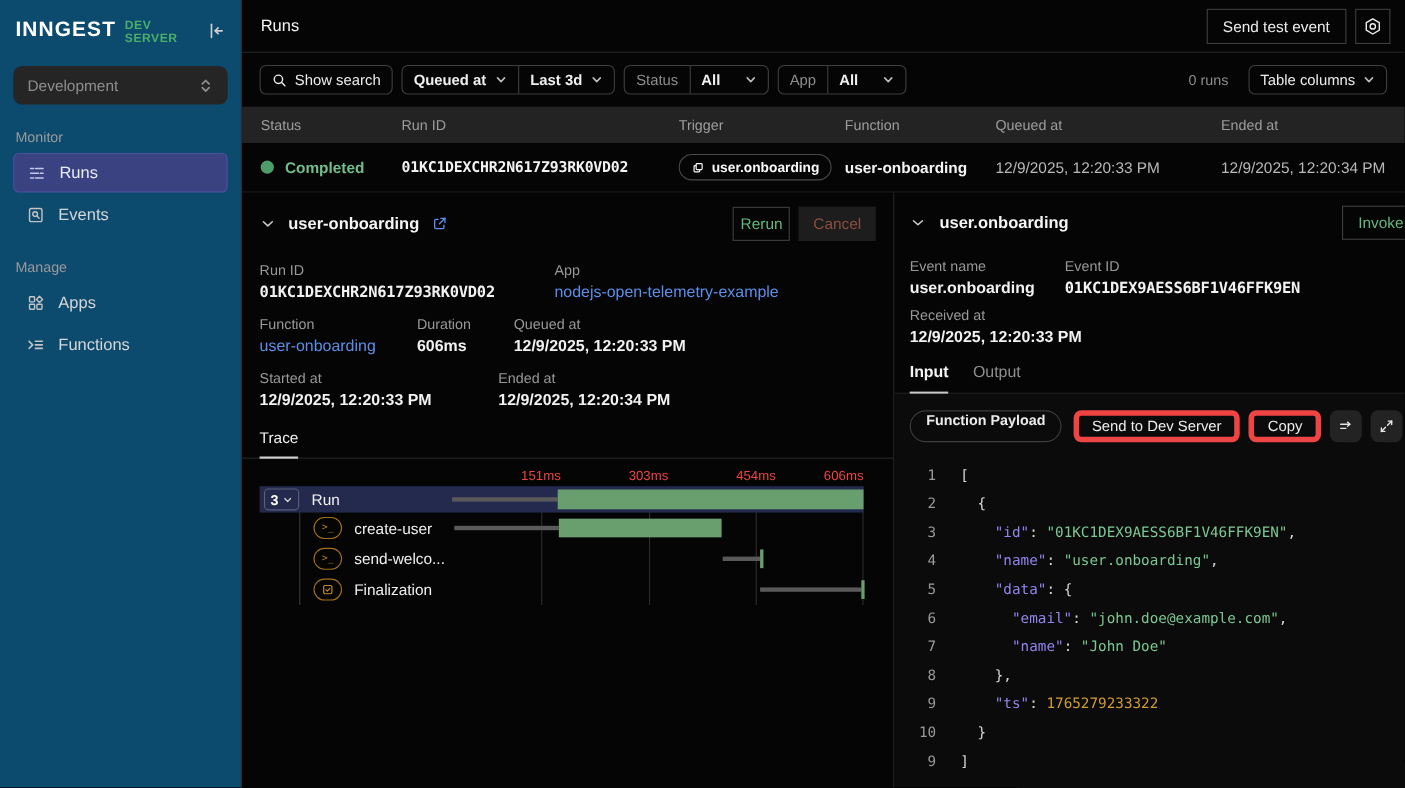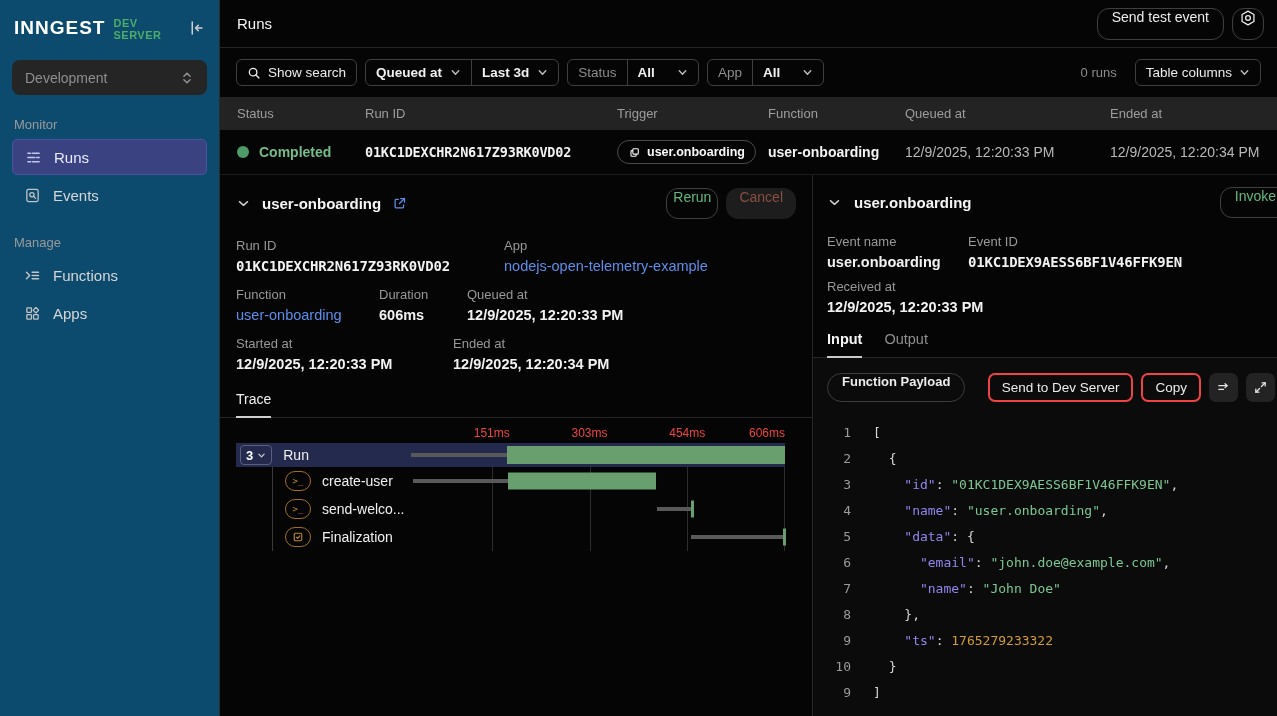--- a/index.html
+++ b/index.html
@@ -24,21 +24,21 @@
   .nav-item { margin:2px 12px; height:36px; border-radius:5px; display:flex; align-items:center; gap:12px; padding:0 12px; font-size:15px; color:#d6d6d6; cursor:pointer; }
   .nav-item.active { background:#3b4281; border:1px solid #4a52a0; color:#e9ebfb; }
   .nav-item .nicon { display:flex; color:#c4c4c4; }
   .nav-item.active .nicon { color:#c3c8ea; }
 
   
   .main { flex:1; display:flex; flex-direction:column; min-width:0; }
   .topbar { height:48px; min-height:48px; border-bottom:1px solid #242424; display:flex; align-items:center; padding:0 13px 0 17px; }
   .topbar-title { font-size:15px; color:#f5f5f5; }
   .spacer { flex:1; }
-  .btn { border:1px solid #3f3f3f; background:transparent; border-radius:12px; color:#ececec; font-size:14px; font-family:inherit; display:flex; align-items:flex-start; gap:7px; cursor:pointer; }
+  .btn { border:1px solid #3f3f3f; background:transparent; border-radius:0; color:#ececec; font-size:14px; font-family:inherit; display:flex; align-items:center; gap:7px; cursor:pointer; }
   .btn-lg { height:32px; padding:0 14px; }
   .iconbtn-lg { width:32px; height:32px; justify-content:center; padding:0; }
   .gearwrap { margin-left:8px; }
 
   .filterbar { height:49px; min-height:49px; display:flex; align-items:center; padding:0 16px; gap:8px; }
   .chipbtn { height:27px; border:1px solid #3f3f3f; border-radius:6px; display:flex; align-items:center; gap:7px; padding:0 10px; font-size:13.5px; color:#ececec; cursor:pointer; background:transparent; font-family:inherit; }
   .group { height:27px; border:1px solid #3f3f3f; border-radius:6px; display:flex; align-items:stretch; overflow:hidden; }
   .seg { display:flex; align-items:center; gap:8px; padding:0 10px; font-size:13.5px; color:#f0f0f0; font-weight:700; cursor:pointer; }
   .seg + .seg { border-left:1px solid #3f3f3f; }
   .seg.muted { color:#8d8d8d; font-weight:400; }
@@ -110,21 +110,21 @@
   .ep-grid { display:flex; margin-top:9px; }
   .ep-col1 { width:141px; min-width:141px; }
   .ep-tabs { margin-top:16px; padding:0 14px; border-bottom:1px solid #262626; display:flex; gap:22px; }
   .ep-tab { font-size:14.5px; padding-bottom:9px; cursor:pointer; color:#8f8f8f; }
   .ep-tab.active { color:#f5f5f5; font-weight:700; border-bottom:2px solid #c9c9c9; margin-bottom:-1px; }
 
   .payload { flex:1; background:#0b0b0b; display:flex; flex-direction:column; padding-top:15px; min-height:0; }
   .pl-toolbar { display:flex; align-items:center; padding:0 10px 0 14px; gap:8px; }
   .pill-btn { border:1px solid #3d3d3d; border-radius:999px; height:29px; padding:0 14px; font-size:13px; font-weight:700; color:#ececec; display:flex; align-items:flex-start; background:transparent; font-family:inherit; cursor:pointer; }
   .pl-right { margin-left:auto; display:flex; align-items:center; gap:8px; margin-right:-8px; }
-  .sm-btn { border:2px solid #ef4444; border-radius:7px; height:29px; padding:0 12px; font-size:13.5px; color:#ececec; background:transparent; font-family:inherit; display:flex; align-items:center; cursor:pointer; white-space:nowrap; }
+  .sm-btn { border:5px solid #ef4444; border-radius:7px; height:29px; padding:0 12px; font-size:13.5px; color:#ececec; background:transparent; font-family:inherit; display:flex; align-items:center; cursor:pointer; white-space:nowrap; }
   .icon-btn { width:29px; min-width:29px; height:29px; border-radius:7px; background:#232323; border:none; display:flex; align-items:center; justify-content:center; color:#e6e6e6; cursor:pointer; }
 
   .code-block { margin-top:17px; font-family:"DejaVu Sans Mono", monospace; font-size:13px; overflow:hidden; }
   .code-line { display:flex; height:26px; align-items:center; }
   .ln { width:26px; min-width:26px; text-align:right; color:#9a9a9a; margin-left:12px; }
   .lc { margin-left:22px; white-space:pre; }
   .tok-p { color:#d8d8d8; }
   .tok-k { color:#9186ee; }
   .tok-s { color:#7cc894; }
   .tok-n { color:#d19d2f; }
@@ -183,40 +183,40 @@
           <path d="M13.5 13.1L16.3 16"></path>
         </svg>
       </span>
       <span>Events</span>
     </div>
 
     <div class="nav-section-label">Manage</div>
 
     <div class="nav-item">
       <span class="nicon">
+        <svg width="17" height="17" viewBox="0 0 24 24" fill="none" stroke="currentColor" stroke-width="1.8" stroke-linejoin="round">
+          <rect x="4" y="4" width="6.5" height="6.5" rx="1"></rect>
+          <rect x="4" y="13.5" width="6.5" height="6.5" rx="1"></rect>
+          <rect x="13.5" y="13.5" width="6.5" height="6.5" rx="1"></rect>
+          <path d="M16.8 3.4l3.9 3.9-3.9 3.9-3.9-3.9z"></path>
+        </svg>
+      </span>
+      <span>Apps</span>
+    </div>
+
+    <div class="nav-item">
+      <span class="nicon">
         <svg width="17" height="17" viewBox="0 0 24 24" fill="none" stroke="currentColor" stroke-width="2" stroke-linecap="round" stroke-linejoin="round">
           <path d="M3.5 7.5L8 12l-4.5 4.5"></path>
           <path d="M11.5 7.5h9"></path>
             <path d="M11.5 12h9"></path>
             <path d="M11.5 16.5h9"></path>
         </svg>
       </span>
       <span>Functions</span>
-    </div>
-
-    <div class="nav-item">
-      <span class="nicon">
-        <svg width="17" height="17" viewBox="0 0 24 24" fill="none" stroke="currentColor" stroke-width="1.8" stroke-linejoin="round">
-          <rect x="4" y="4" width="6.5" height="6.5" rx="1"></rect>
-          <rect x="4" y="13.5" width="6.5" height="6.5" rx="1"></rect>
-          <rect x="13.5" y="13.5" width="6.5" height="6.5" rx="1"></rect>
-          <path d="M16.8 3.4l3.9 3.9-3.9 3.9-3.9-3.9z"></path>
-        </svg>
-      </span>
-      <span>Apps</span>
     </div>
   </aside>
 
   <div class="main">
 
     <div class="topbar">
       <span class="topbar-title">Runs</span>
       <span class="spacer"></span>
       <button class="btn btn-lg">
         <span>Send test event</span>

